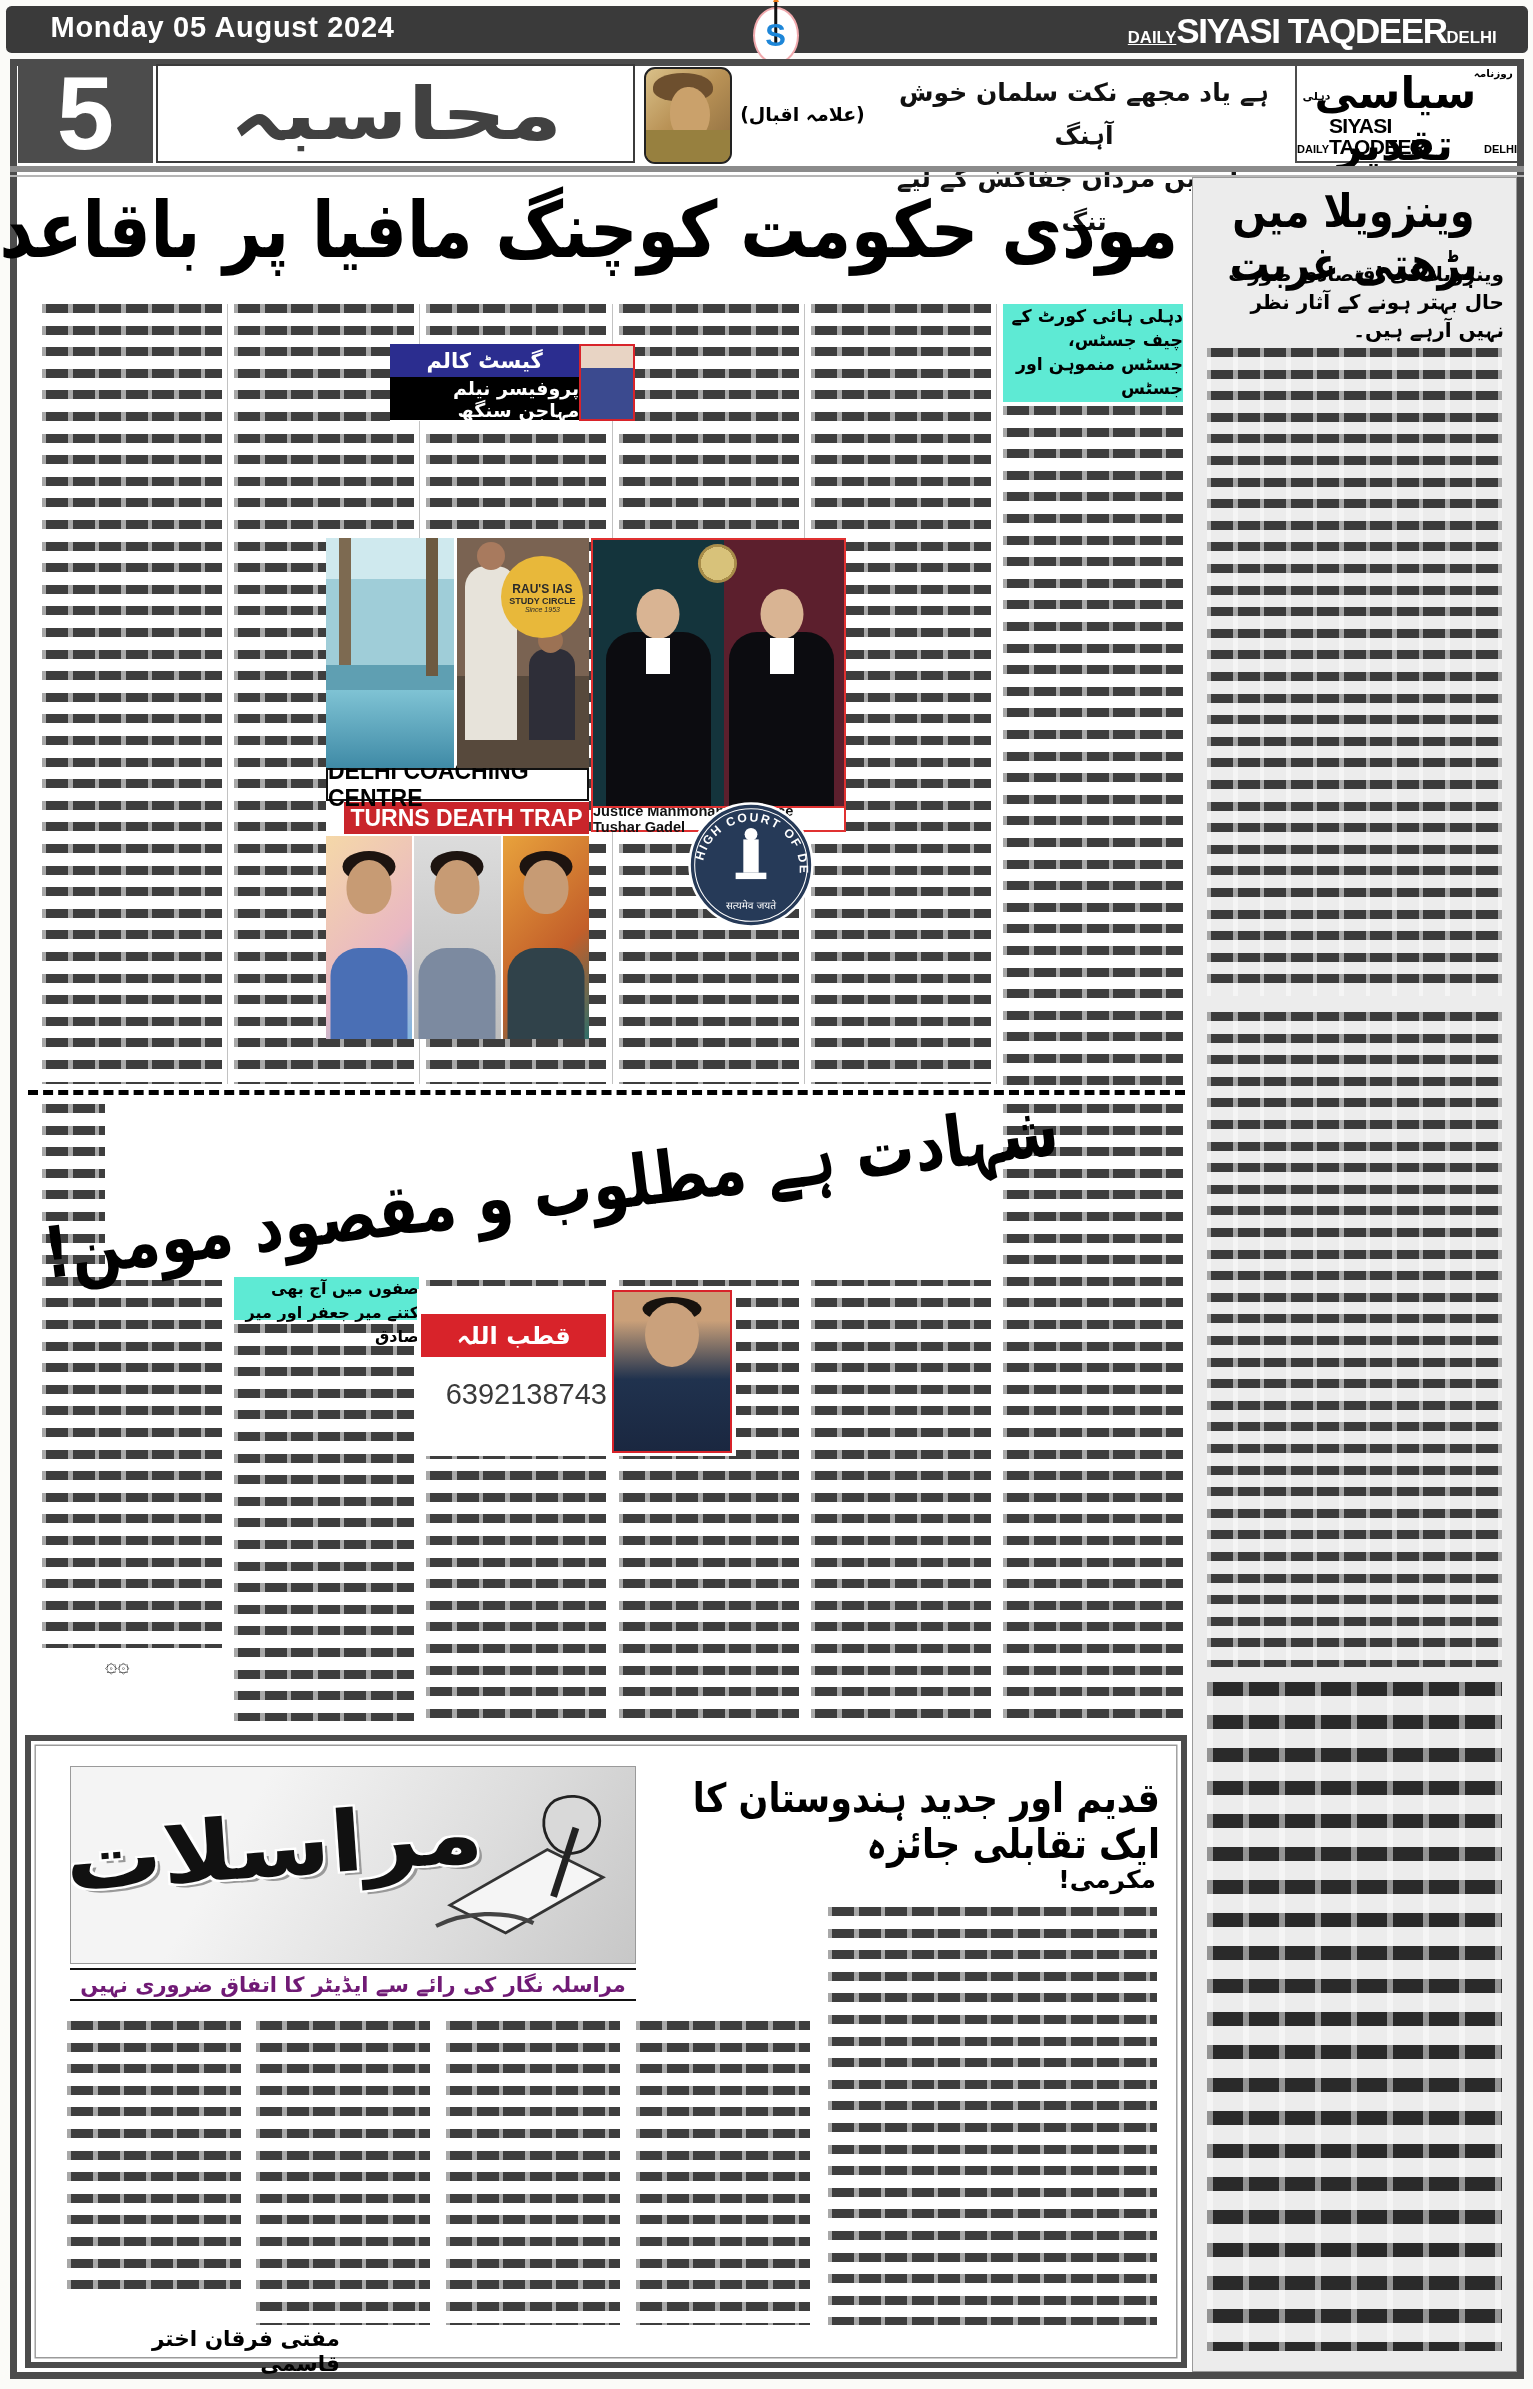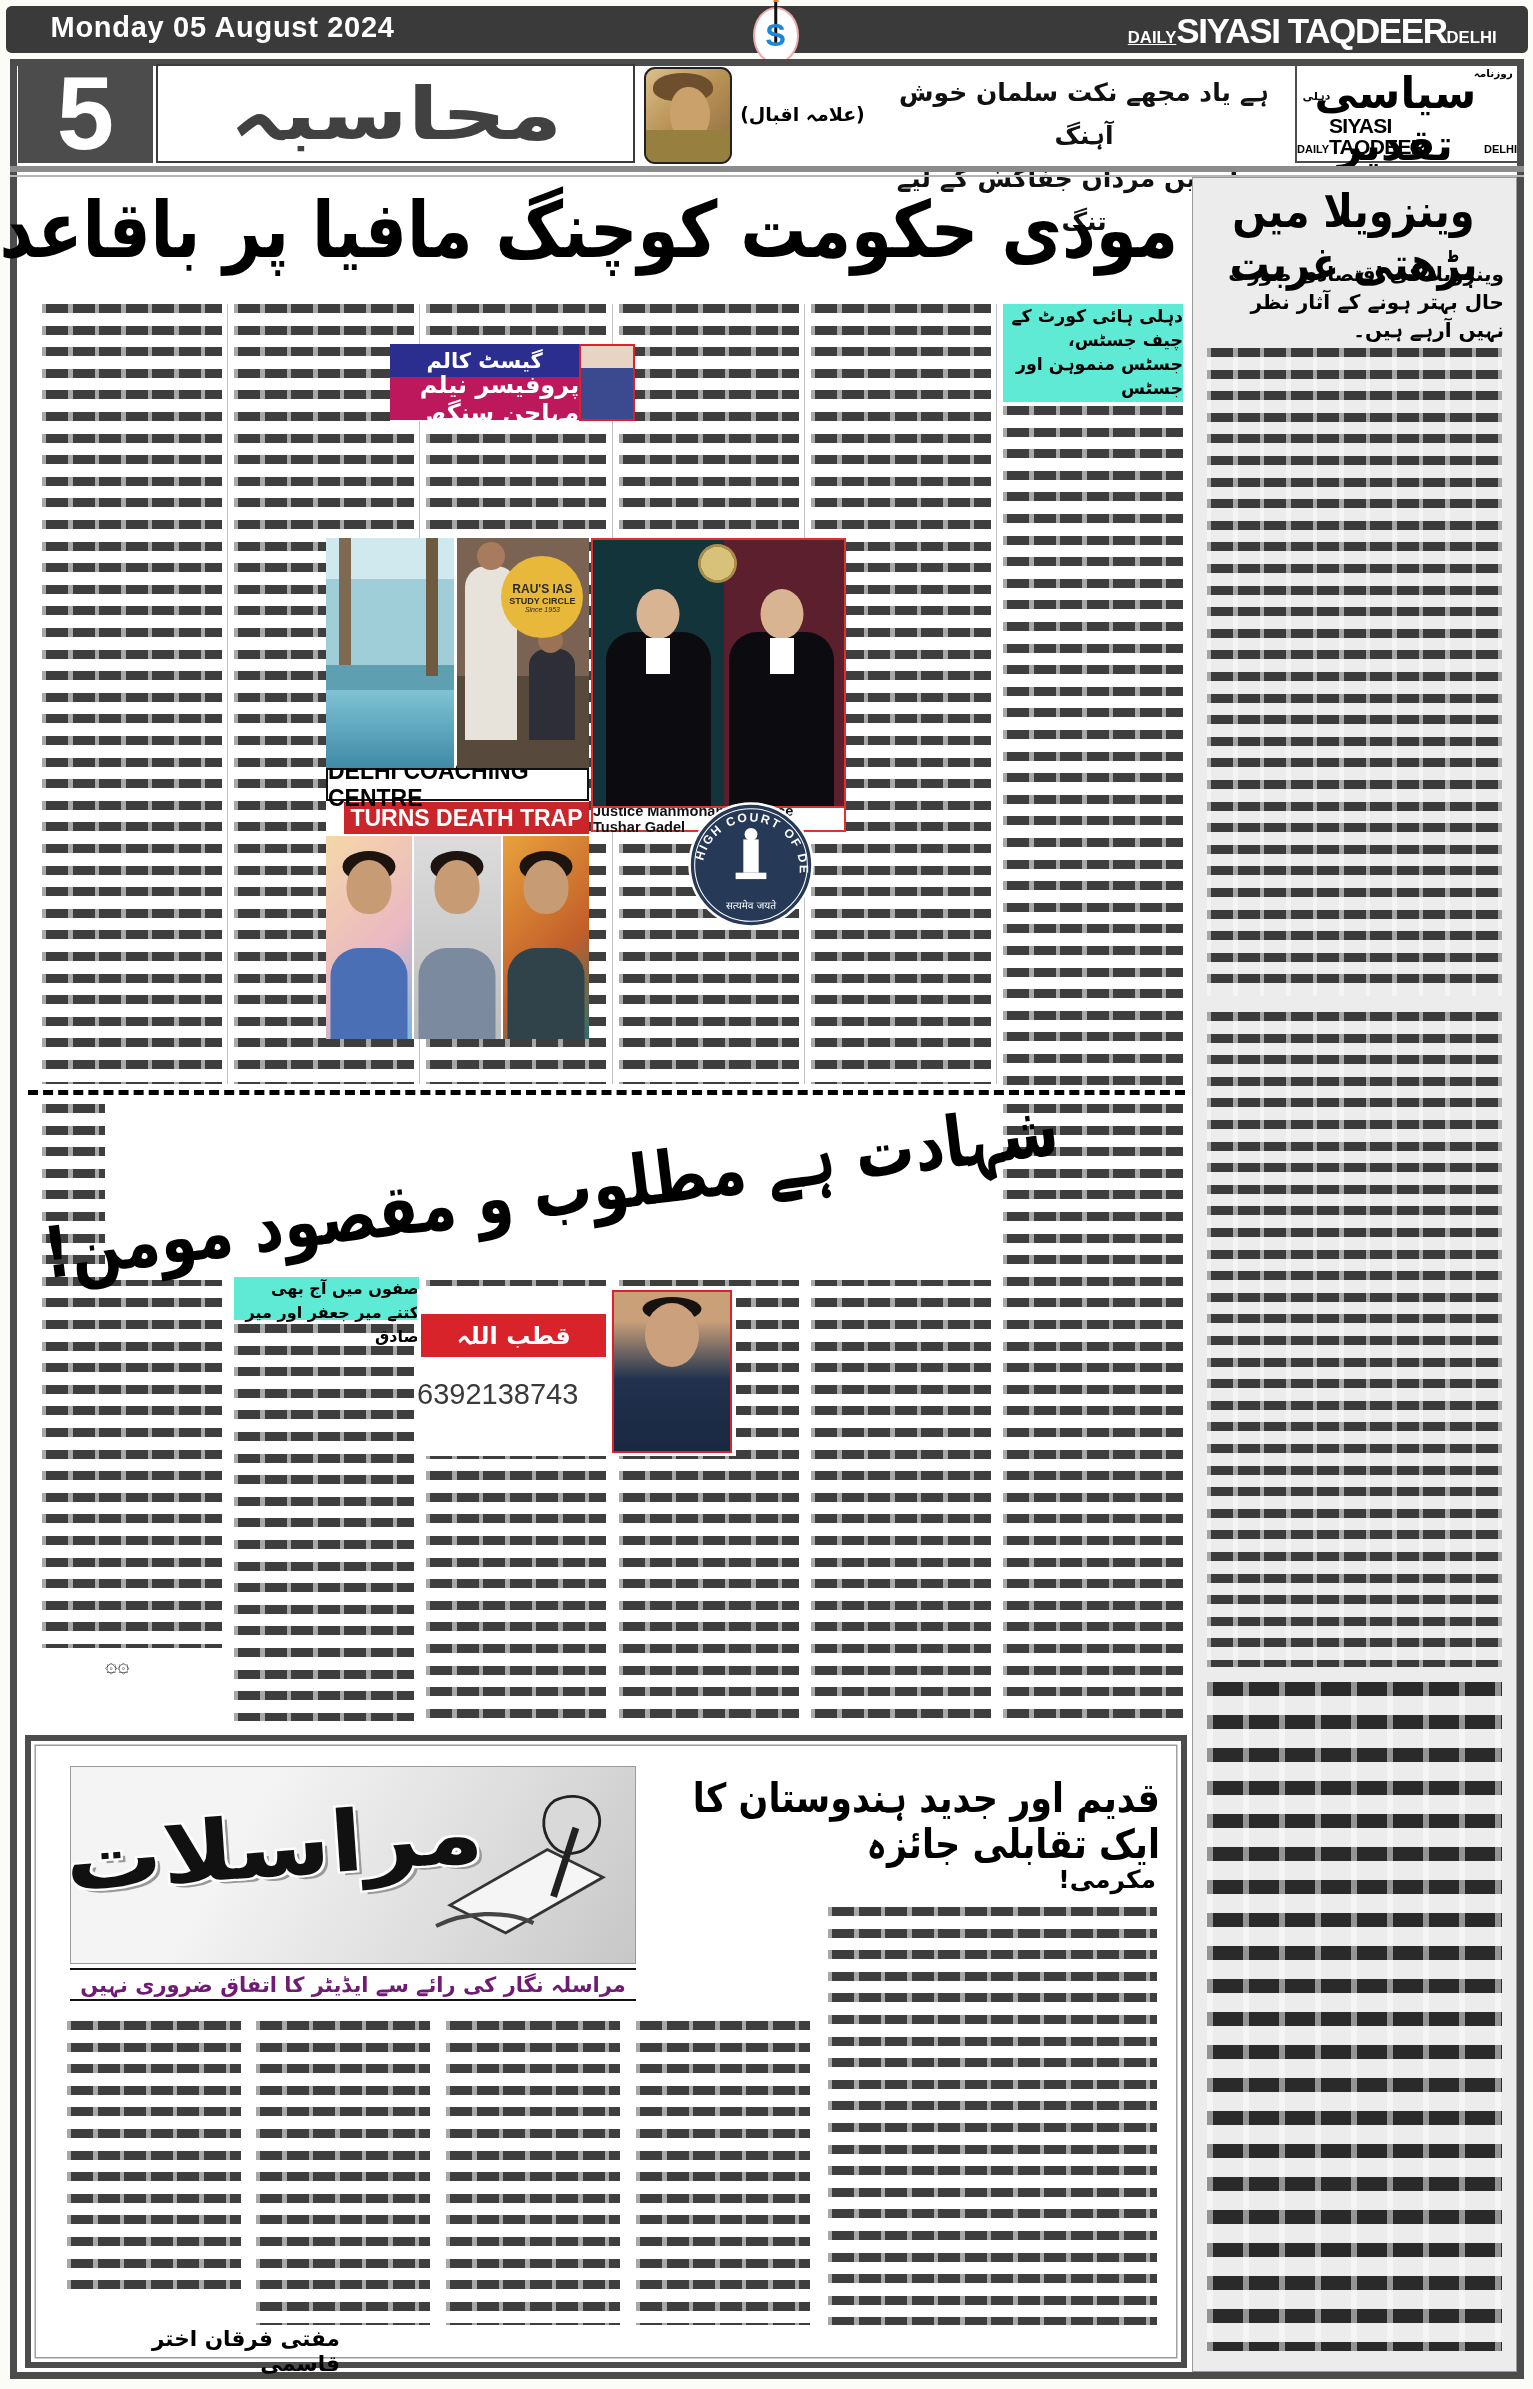--- a/index.html
+++ b/index.html
@@ -56,21 +56,21 @@
   .tx-big{background:
       repeating-linear-gradient(90deg, rgba(255,255,255,.5) 0 5.6px, rgba(255,255,255,0) 5.6px 36px),
       repeating-linear-gradient(180deg,#161616 0 14px, rgba(0,0,0,0) 14px 33px);
       opacity:.9;}
   .vrule{width:0.7px;background:#c2c2c2;}
   .ledetxt{font-size:17.4px;font-weight:bold;line-height:24px;text-align:right;color:#000;background:#5eead4;}
   
   .guest{left:390px;top:344px;width:245px;height:77px;display:flex;background:#fff;}
   .guest .bars{width:190px;display:flex;flex-direction:column;}
   .gblue{height:33px;background:#2b2d8f;color:#fff;font-size:21px;font-weight:bold;display:flex;align-items:center;justify-content:center;}
-  .gred{height:43px;background:#be185d;color:#fff;font-size:24px;font-weight:bold;display:flex;align-items:center;justify-content:center;}
+  .gred{height:43px;background:#000000;color:#fff;font-size:19px;font-weight:bold;display:flex;align-items:center;justify-content:center;}
   .gphoto{width:56px;height:77px;border:2.1px solid #d8232a;box-sizing:border-box;
           background:linear-gradient(180deg,#e8d4c4 0 30%,#3b4a8f 30% 100%);}
   
   .colA{left:326px;top:538px;width:263px;background:#fff;}
   .imgrow{display:flex;gap:3px;height:230px;}
   .flood{width:128px;background:linear-gradient(180deg,#cfe9ee 0 18%,#9fcdd8 18% 55%,#5f9fb2 55% 100%);position:relative;overflow:hidden;}
   .flood .shelf{position:absolute;top:0;bottom:45%;left:10%;width:12.5px;background:#7d6a51;}
   .flood .shelf2{position:absolute;top:0;bottom:40%;right:12%;width:12.5px;background:#6d5a41;}
   .flood .water{position:absolute;left:0;right:0;bottom:0;height:34%;background:linear-gradient(180deg,#7fc3d4,#3f8aa6);}
   .raus{width:133px;background:linear-gradient(180deg,#7a6352 0 60%,#57493c 60% 100%);position:relative;overflow:hidden;}
@@ -112,21 +112,21 @@
   .hclogo{left:687px;top:799px;width:128px;height:132px;z-index:6;}
   
   .dashed{left:28px;top:1090px;width:1157px;border-top:5.6px dashed #000;}
   .rotblock{left:105px;top:1102px;width:892px;height:178px;background:#fff;display:flex;align-items:center;justify-content:center;}
   .rottext{font-size:59px;font-weight:bold;color:#000;transform:rotate(-7deg) scaleY(1.2);white-space:nowrap;}
   
   .authbox{left:417px;top:1289px;width:319px;height:167px;background:#fff;display:flex;}
   .authleft{width:195px;position:relative;}
   .authband{position:absolute;left:4.2px;top:25px;width:185px;height:43px;background:#d8232a;color:#fff;
             display:flex;align-items:center;justify-content:center;font-size:24px;font-weight:bold;}
-  .authphone{position:absolute;left:0px;top:89px;width:190px;text-align:left;font-size:29px;color:#3a3a3a;}
+  .authphone{position:absolute;left:0px;top:89px;width:190px;text-align:right;font-size:29px;color:#3a3a3a;}
   .authphoto{width:120px;height:163px;border:2.1px solid #d8232a;box-sizing:border-box;margin-top:1.4px;
              background:linear-gradient(180deg,#caa079 0 18%,#20324e 55%,#1a2740 100%);position:relative;}
   .authphoto .head{position:absolute;left:50%;top:11px;width:54px;height:64px;border-radius:50%;transform:translateX(-50%);background:#caa17c;}
   .authphoto .hair{position:absolute;left:50%;top:4.2px;width:59px;height:24px;border-radius:50%;transform:translateX(-50%);background:#17120e;}
   .endmark{left:105px;top:1653px;font-size:21px;color:#111;}
   
   .sidebar{left:1192px;top:177px;width:325px;height:2195px;background:#ececec;border:1.4px solid #9a9a9a;box-sizing:border-box;}
   .sidehead{position:absolute;left:7px;top:12.5px;width:307px;text-align:center;font-size:40px;font-weight:bold;
             transform:scaleY(1.15);color:#000;}
   .sidelede{position:absolute;left:11px;top:82px;width:300px;font-size:20px;font-weight:bold;line-height:28px;text-align:right;color:#000;}

